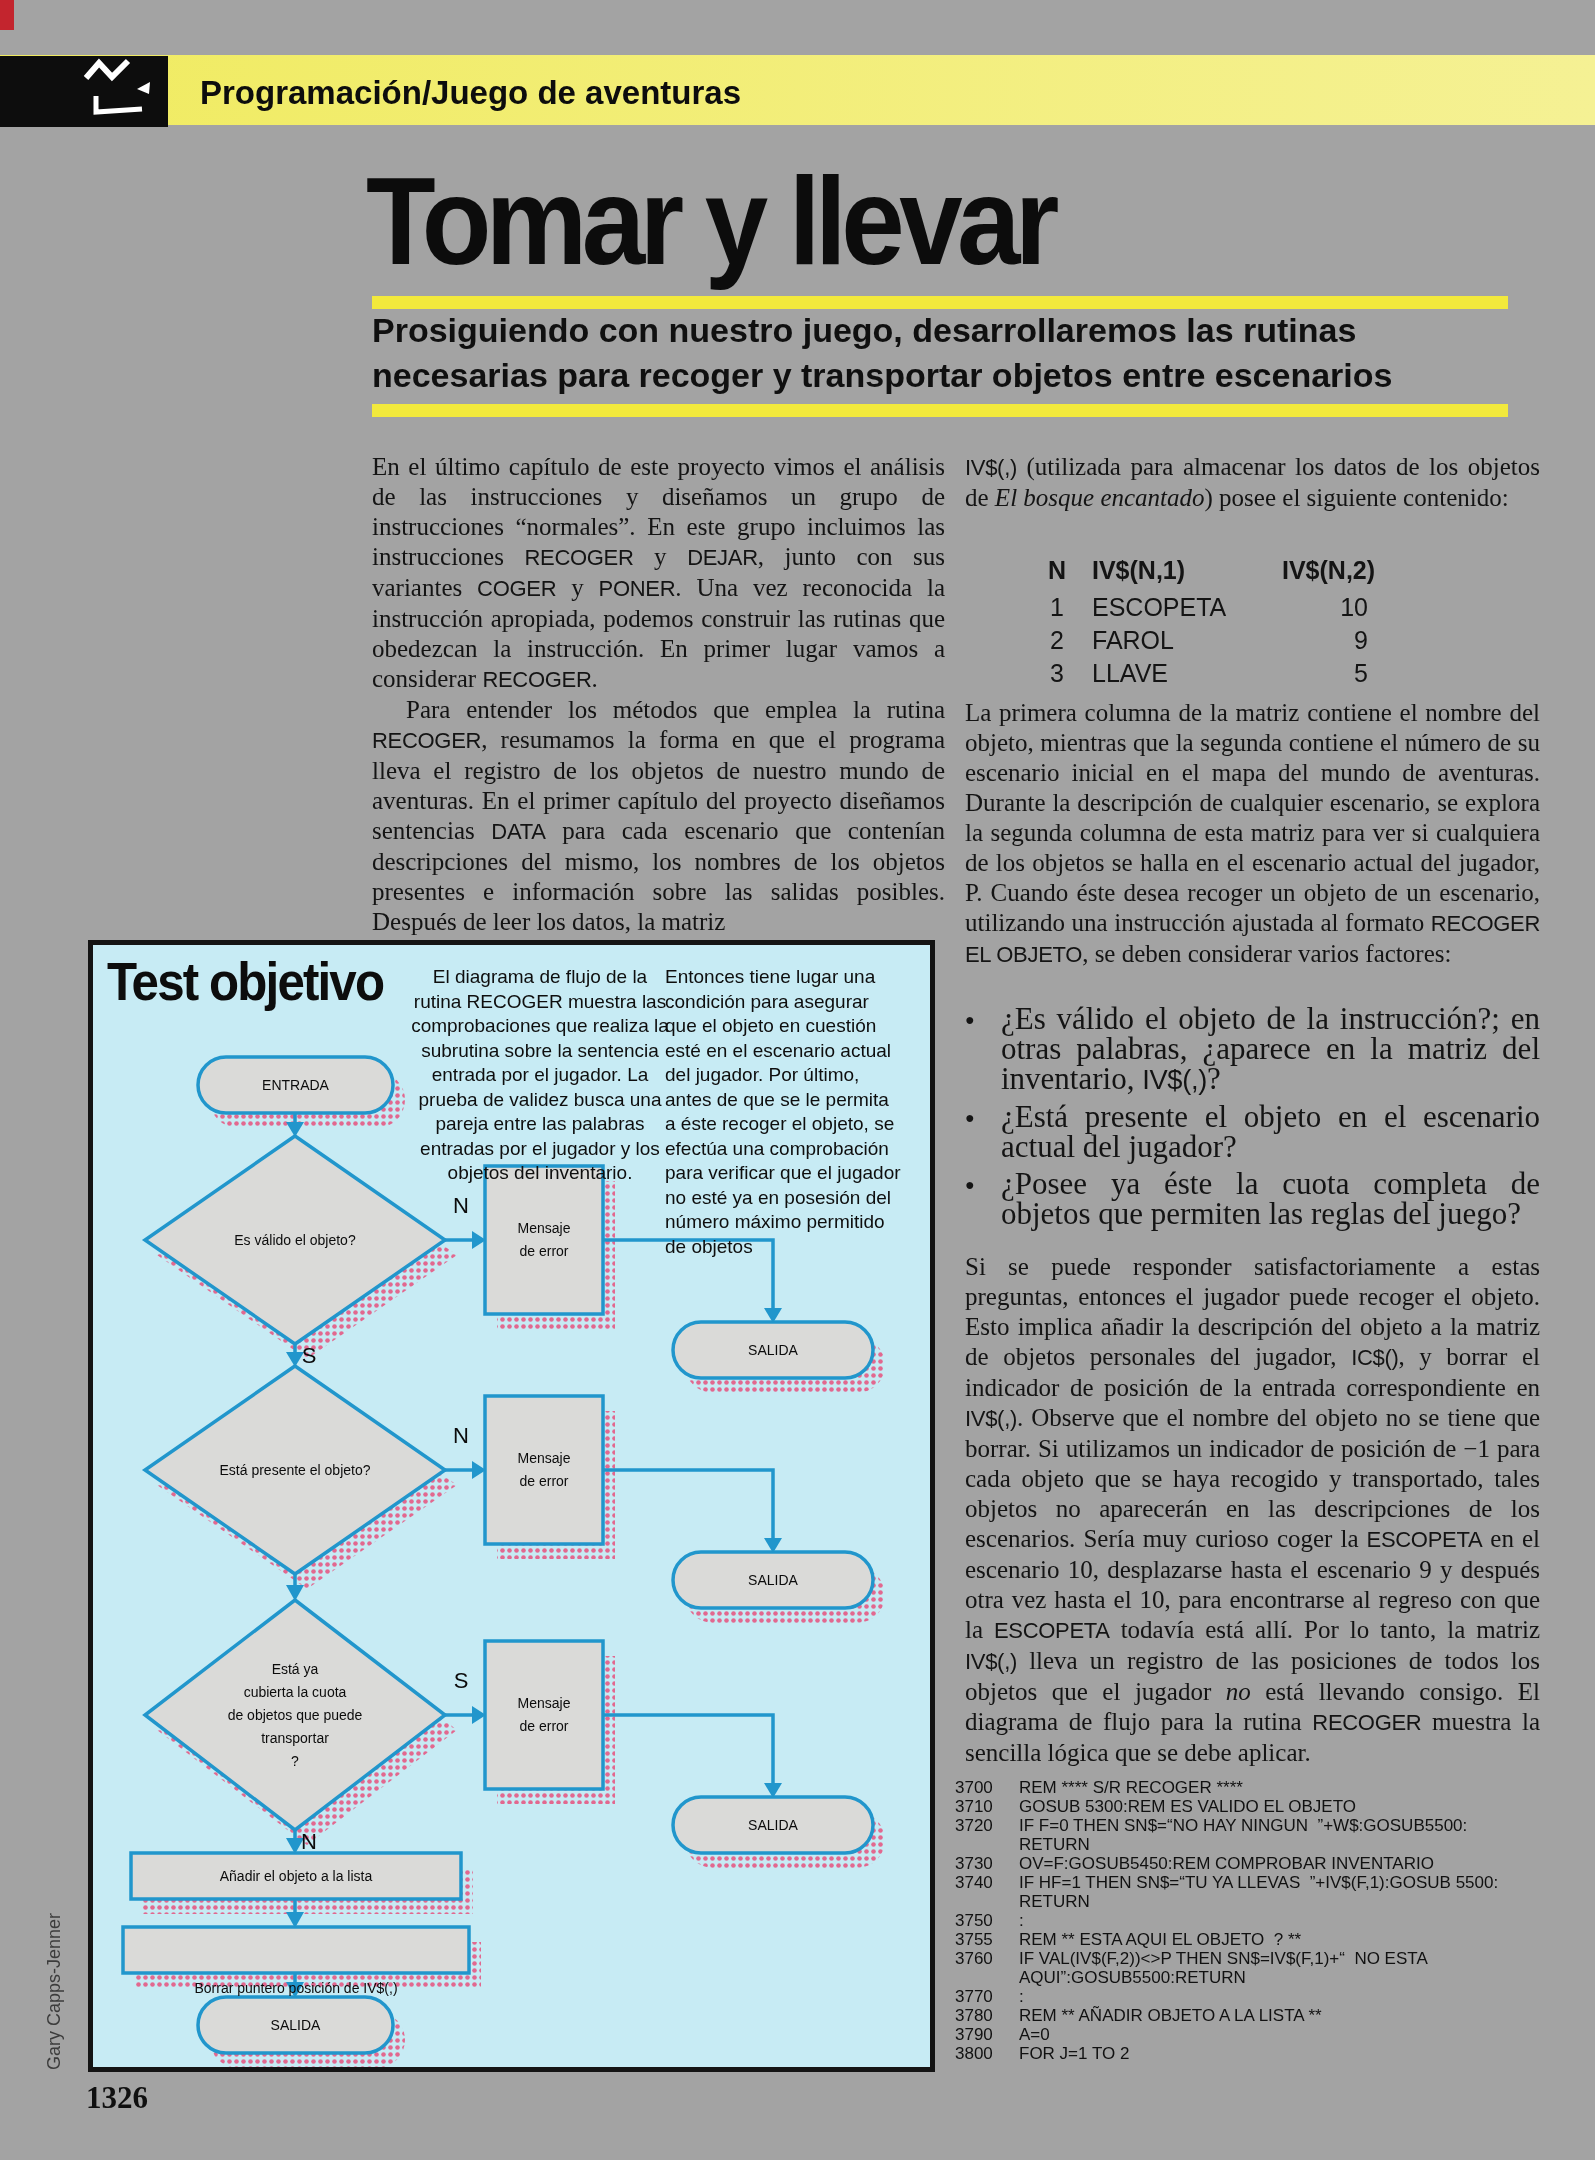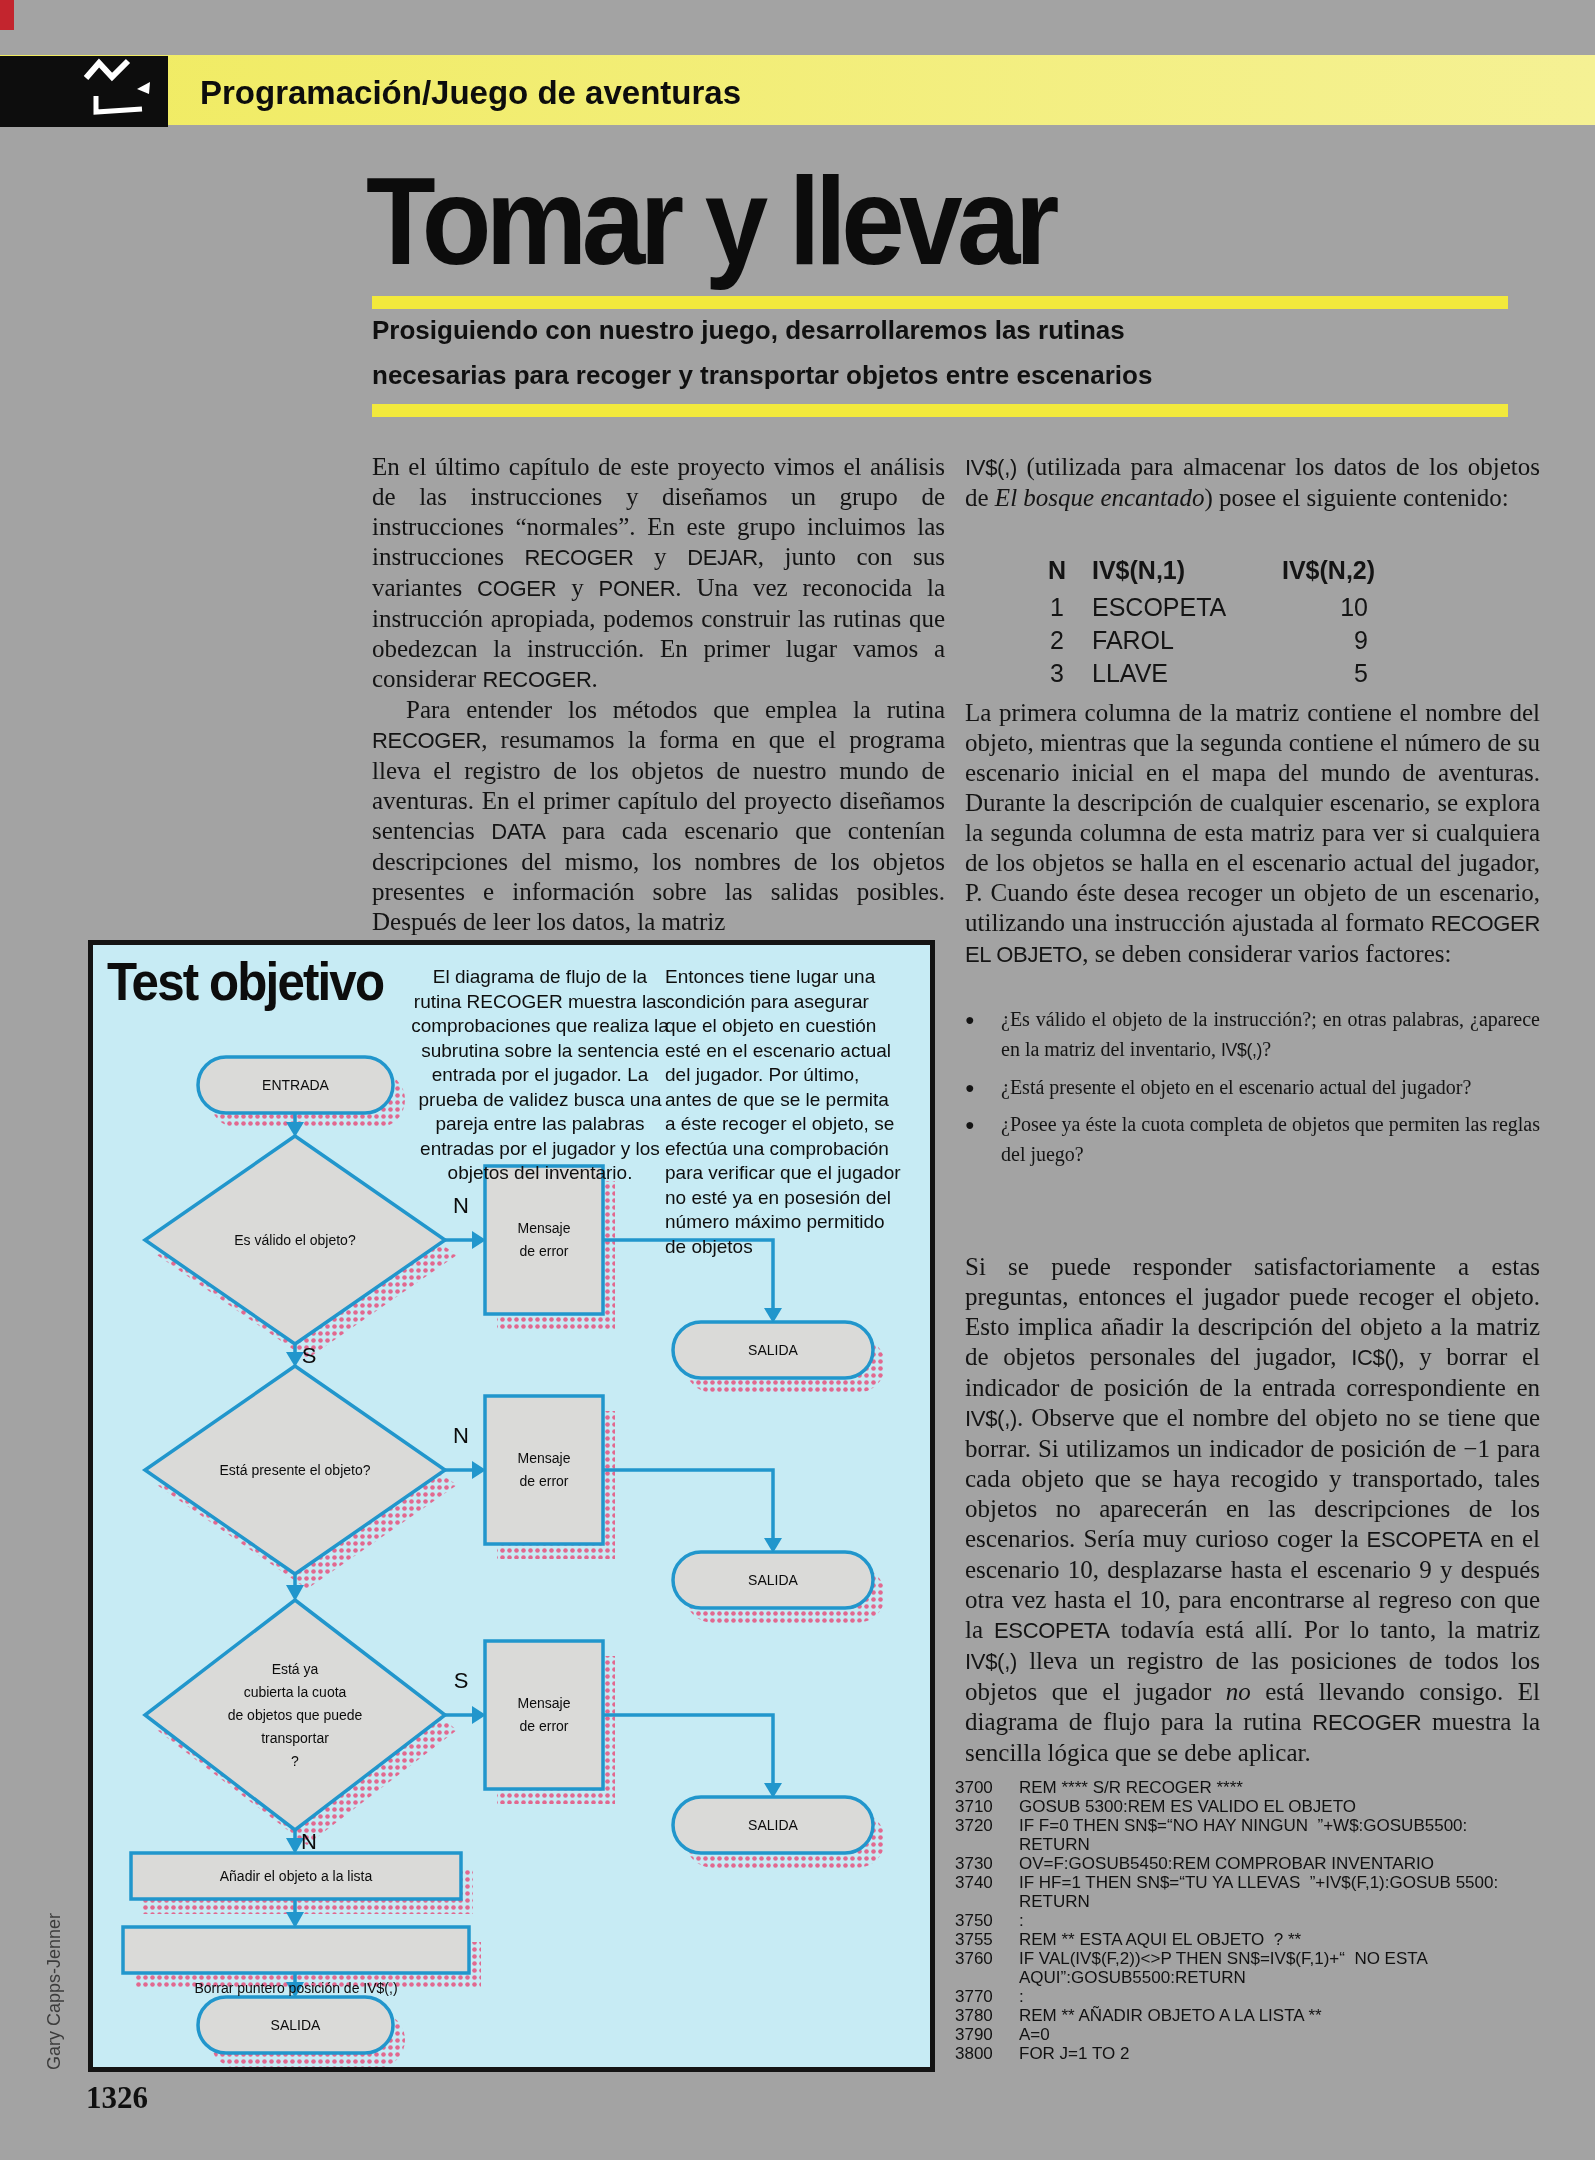--- a/index.html
+++ b/index.html
@@ -13,41 +13,41 @@
   #logo-box{left:0;top:56px;width:168px;height:71px;background:#0d0d0d;}
   #section-label{left:200px;top:74px;font-family:"Liberation Sans",sans-serif;font-size:33px;color:#0d0d0d;}
   #section-label b{font-weight:800;}
   #section-label span{font-weight:600;}
 
   #page-title{left:366px;top:150px;width:1180px;font-family:"Liberation Sans",sans-serif;
       font-weight:900;font-size:124px;letter-spacing:-6px;color:#0c0c0c;
       transform:scaleX(.92);transform-origin:left top;white-space:nowrap;}
   .yrule{left:372px;width:1136px;height:13px;background:#f2e93c;}
   #subtitle{left:372px;top:308px;width:1150px;font-family:"Liberation Sans",sans-serif;
-      font-weight:700;font-size:26px;line-height:45px;color:#101010;}
+      font-weight:700;font-size:34px;line-height:45px;color:#101010;}
 
   
   .col{font-size:25px;line-height:30px;text-align:justify;}
   #left-col{left:372px;top:452px;width:573px;}
   #right-col-a{left:965px;top:452px;width:575px;}
   #para2{text-indent:34px;}
   .kw{font-family:"Liberation Sans",sans-serif;font-size:.88em;letter-spacing:-.3px;}
   .it{font-style:italic;}
 
   
   #inv-table{left:1022px;top:556px;font-family:"Liberation Sans",sans-serif;font-size:25px;}
   #inv-table .trow{display:grid;grid-template-columns:70px 190px 110px;margin-bottom:4px;}
   #inv-table .hdr{font-weight:800;margin-bottom:8px;}
   #inv-table .c1{text-align:center;}
   #inv-table .c3{text-align:right;padding-right:24px;}
 
   #right-col-b{left:965px;top:698px;width:575px;}
   #bullets{left:965px;top:1004px;width:575px;list-style:none;margin:0;padding:0;}
   #bullets li{position:relative;padding-left:36px;margin-bottom:7px;text-align:justify;
-      font-size:20px;line-height:30px;}
+      font-size:31px;line-height:30px;}
   #bullets li::before{content:"\25CF";position:absolute;left:0;top:1px;font-size:16px;}
   #right-col-c{left:965px;top:1252px;width:575px;}
 
   
   #code{left:955px;top:1778px;width:620px;font-family:"Liberation Sans",sans-serif;
       font-size:17px;line-height:19px;color:#111;}
   .code-line{display:flex;}
   .code-num{width:46px;flex:none;}
   .code-text{padding-left:18px;white-space:pre-wrap;}
 

